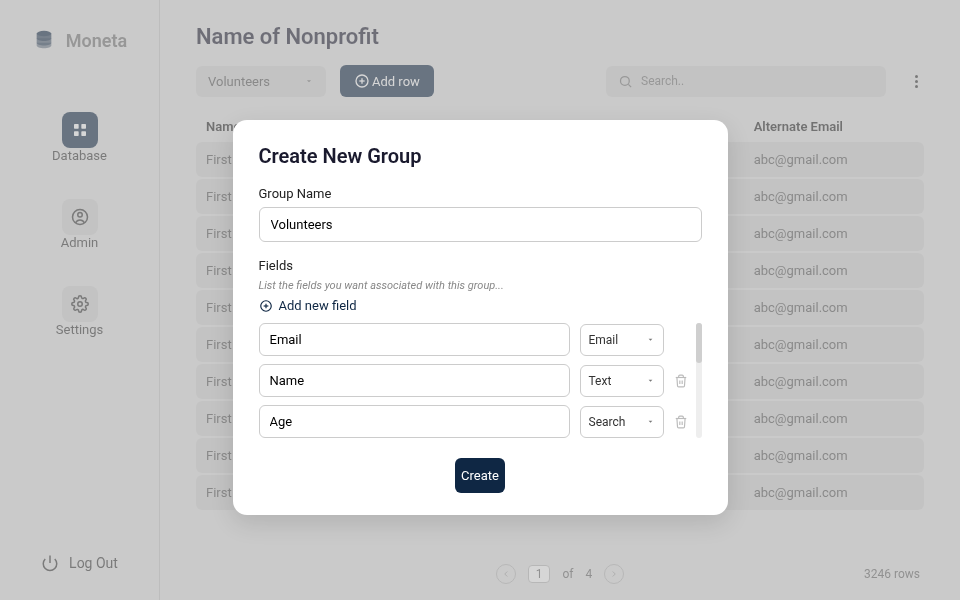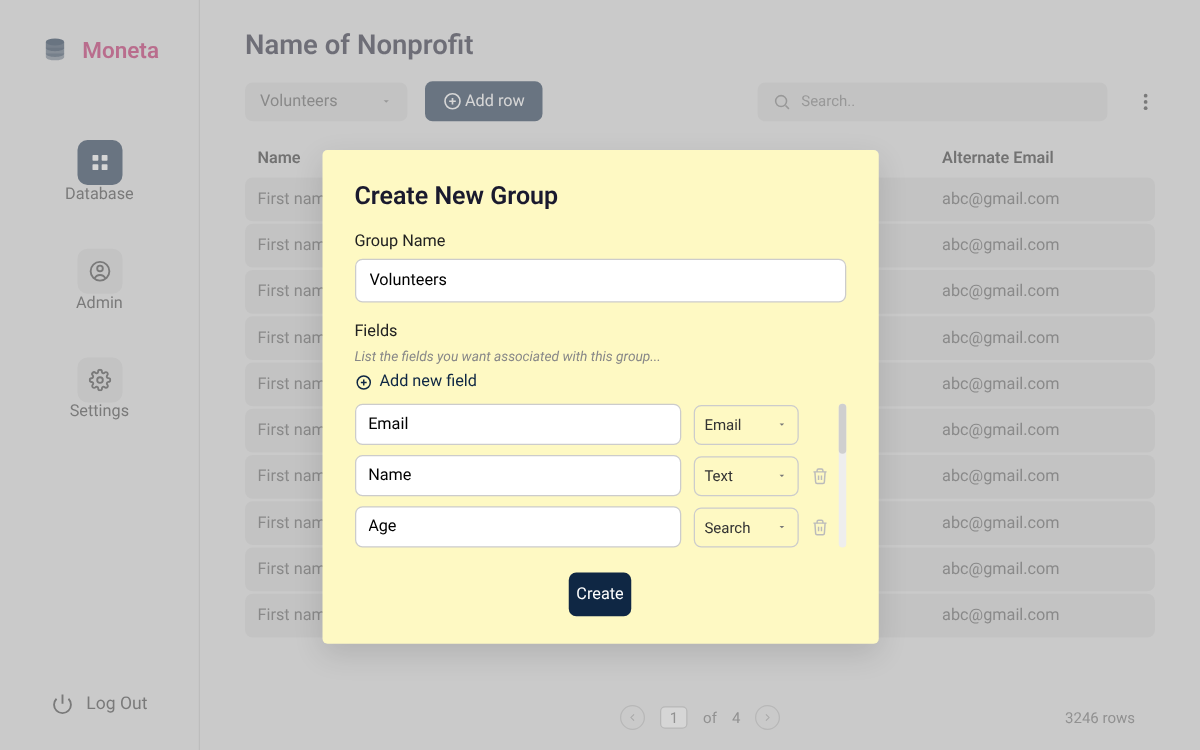--- a/index.html
+++ b/index.html
@@ -4,21 +4,21 @@
 <style>
 * { box-sizing: border-box; margin: 0; padding: 0; font-family: -apple-system, BlinkMacSystemFont, "Segoe UI", Roboto, sans-serif; }
 html, body { width: 960px; height: 600px; overflow: hidden; background: #e5e5e5; }
 
 .app { display: flex; width: 100%; height: 100%; background: #e5e5e5; position: relative; }
 
 
 .sidebar { width: 160px; height: 100%; display: flex; flex-direction: column; align-items: center; padding: 28px 0 0 0; border-right: 1px solid #c8c8c8; }
 .logo-row { display: flex; align-items: center; gap: 10px; margin-bottom: 60px; }
 .logo-mark { width: 24px; height: 24px; display: flex; align-items: center; justify-content: center; }
-.logo-text { font-size: 18px; font-weight: 600; color: #be185d; }
+.logo-text { font-size: 18px; font-weight: 600; color: #737373; }
 .nav-item { display: flex; flex-direction: column; align-items: center; gap: 0; margin-bottom: 36px; cursor: pointer; }
 .nav-icon-box { width: 36px; height: 36px; border-radius: 8px; display: flex; align-items: center; justify-content: center; }
 .nav-icon-box.active { background: #0f2744; }
 .nav-icon-box.inactive { background: #d4d4d4; }
 .nav-label { font-size: 13px; color: #333; }
 .logout-row { margin-top: auto; margin-bottom: 28px; display: flex; align-items: center; gap: 10px; cursor: pointer; }
 .logout-text { font-size: 14px; color: #333; }
 
 
 .main { flex: 1; padding: 24px 36px 16px 36px; display: flex; flex-direction: column; overflow: hidden; }
@@ -35,25 +35,25 @@
 
 .table-wrap { flex: 1; overflow: hidden; }
 .table-head { display: grid; grid-template-columns: 1.5fr 0.6fr 0.8fr 1.2fr 1.2fr; padding: 8px 10px; font-size: 13px; font-weight: 600; color: #222; }
 .table-body { display: flex; flex-direction: column; gap: 2px; }
 .table-row { display: grid; grid-template-columns: 1.5fr 0.6fr 0.8fr 1.2fr 1.2fr; background: #d6d6d6; border-radius: 6px; padding: 10px 10px; font-size: 13px; color: #555; }
 
 
 .footer { display: flex; align-items: center; justify-content: center; gap: 12px; margin-top: 10px; font-size: 12px; color: #666; position: relative; }
 .page-arrow { width: 20px; height: 20px; border: 1px solid #bbb; border-radius: 50%; display: flex; align-items: center; justify-content: center; cursor: pointer; color: #888; }
 .page-current { background: #fff; border: 1px solid #bbb; border-radius: 4px; padding: 1px 7px; }
-.rows-count { position: absolute; right: 16px; margin-left: 16px; }
+.rows-count { position: absolute; right: 4px; margin-left: 16px; }
 
 
 .overlay { position: absolute; inset: 0; background: rgba(180,180,180,0.55); display: flex; align-items: flex-start; justify-content: center; padding-top: 120px; }
-.modal { background: #fef9c3; border-radius: 4px; width: 445px; padding: 24px 26px 22px 26px; box-shadow: 0 8px 24px rgba(0,0,0,0.12); }
+.modal { background: #ffffff; border-radius: 14px; width: 495px; padding: 24px 26px 22px 26px; box-shadow: 0 8px 24px rgba(0,0,0,0.12); }
 .modal-title { font-size: 20px; font-weight: 600; color: #1a1a2e; margin-bottom: 18px; }
 .field-label { font-size: 13px; color: #222; margin-bottom: 6px; }
 .field-sub { font-size: 11px; font-style: italic; color: #888; margin-bottom: 6px; }
 .text-input { width: 100%; border: 1px solid #ccc; border-radius: 6px; padding: 9px 11px; font-size: 13px; outline: none; margin-bottom: 16px; }
 .add-field-link { display: flex; align-items: center; gap: 6px; font-size: 13px; color: #0f2744; cursor: pointer; margin-bottom: 10px; }
 .fields-area { display: flex; gap: 8px; }
 .fields-list { flex: 1; display: flex; flex-direction: column; gap: 8px; }
 .field-row { display: flex; gap: 10px; align-items: center; }
 .field-name-input { flex: 1; border: 1px solid #ccc; border-radius: 6px; padding: 8px 10px; font-size: 13px; outline: none; }
 .field-type-select { width: 84px; border: 1px solid #ccc; border-radius: 6px; padding: 8px 8px; font-size: 12px; display: flex; align-items: center; justify-content: space-between; cursor: pointer; color: #333; }

